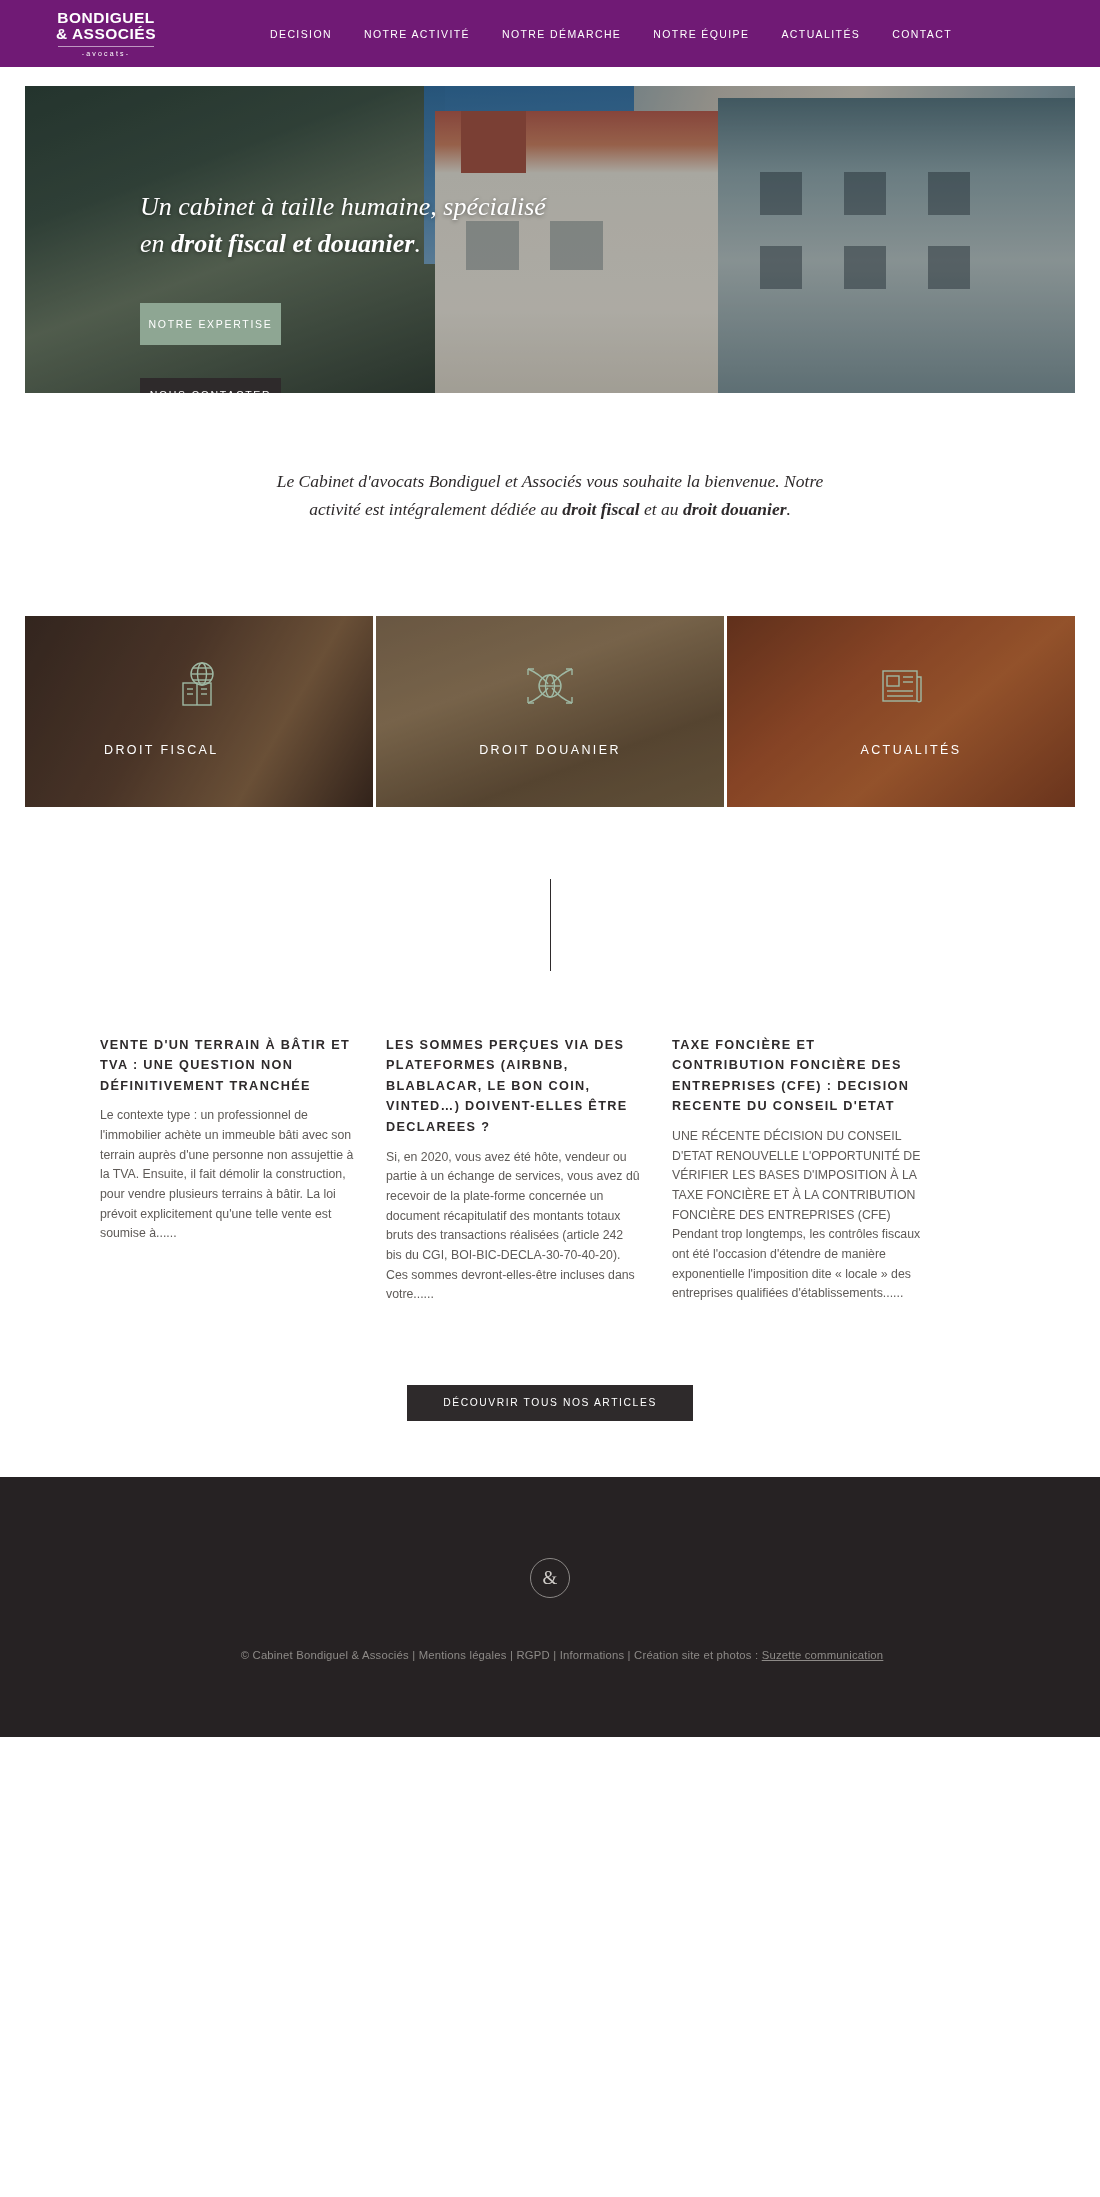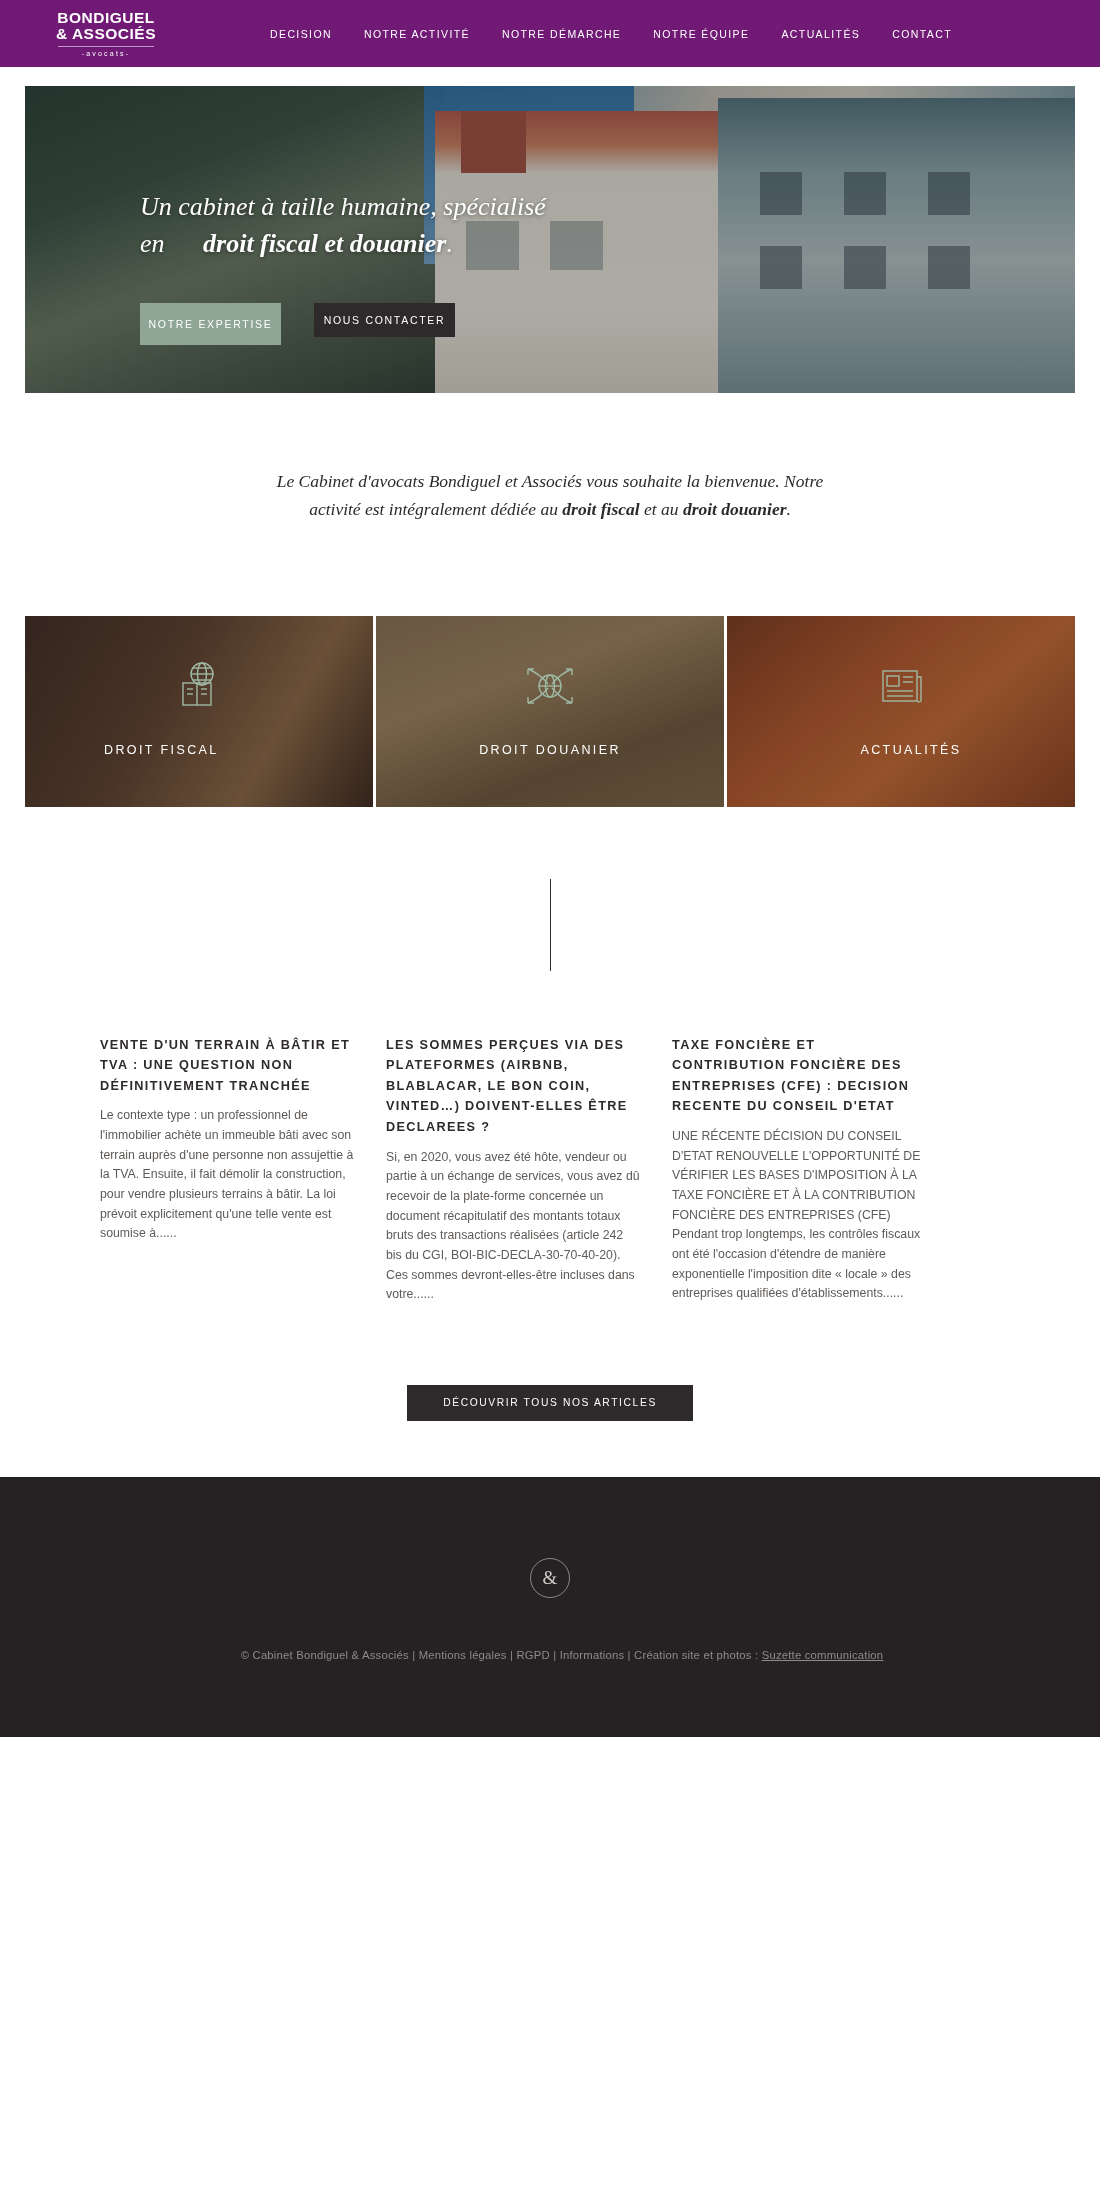--- a/index.html
+++ b/index.html
@@ -88,22 +88,22 @@
   .hero h1 {
     color: #ffffff;
     font-family: "Liberation Serif", serif;
     font-style: italic;
     font-size: 26px;
     line-height: 1.42;
     font-weight: normal;
     max-width: 430px;
     text-shadow: 0 1px 4px rgba(0,0,0,.45);
   }
-  .hero h1 b { font-weight: bold; font-style: italic; margin-left: 32px; }
-  .hero-buttons { display:flex; gap: 33px; margin-top: 40px; }
+  .hero h1 b { font-weight: bold; font-style: italic; }
+  .hero-buttons { display:flex; gap: 33px; margin-top: 40px; flex-direction: column; }
   .btn {
     display:inline-flex; align-items:center; justify-content:center;
     font-size: 10.5px; letter-spacing: 1.7px; text-decoration:none;
     cursor: pointer; border: none;
   }
   .btn-expertise {
     width: 141px; height: 42px; background: #8ea693; color: #ffffff;
   }
   .btn-contact {
     width: 141px; height: 34px; background: #2e2a2b; color: #ffffff;

